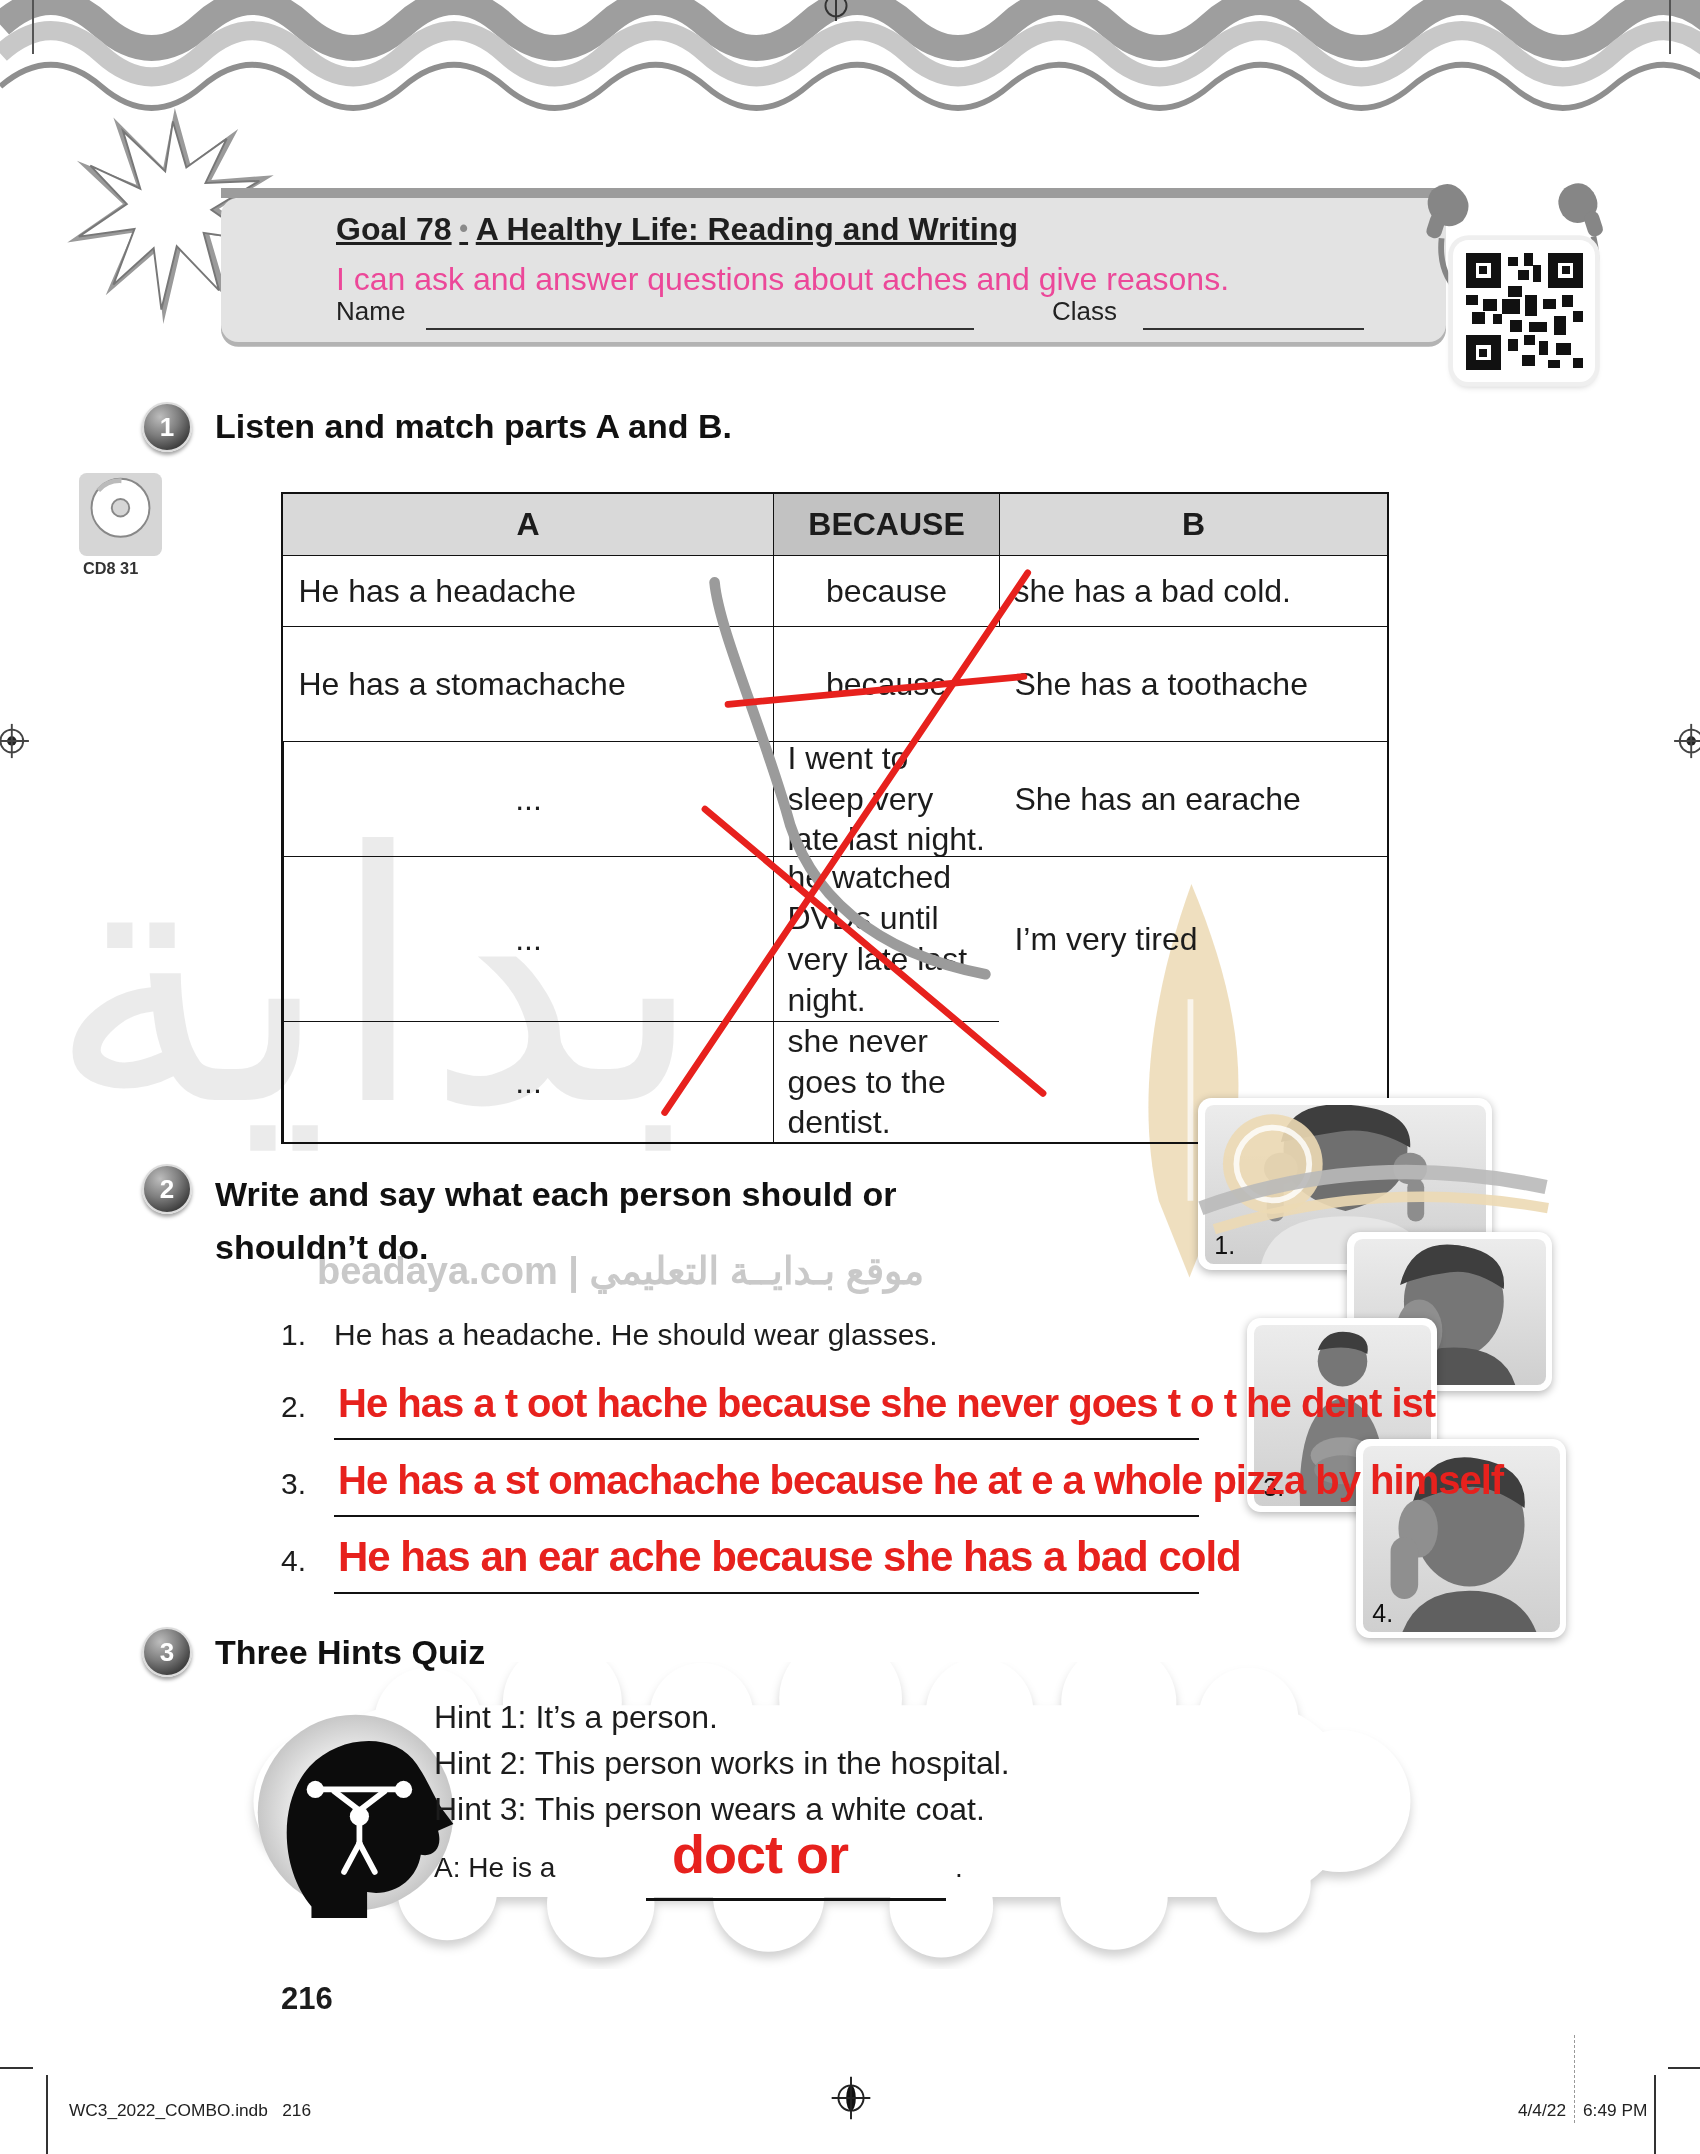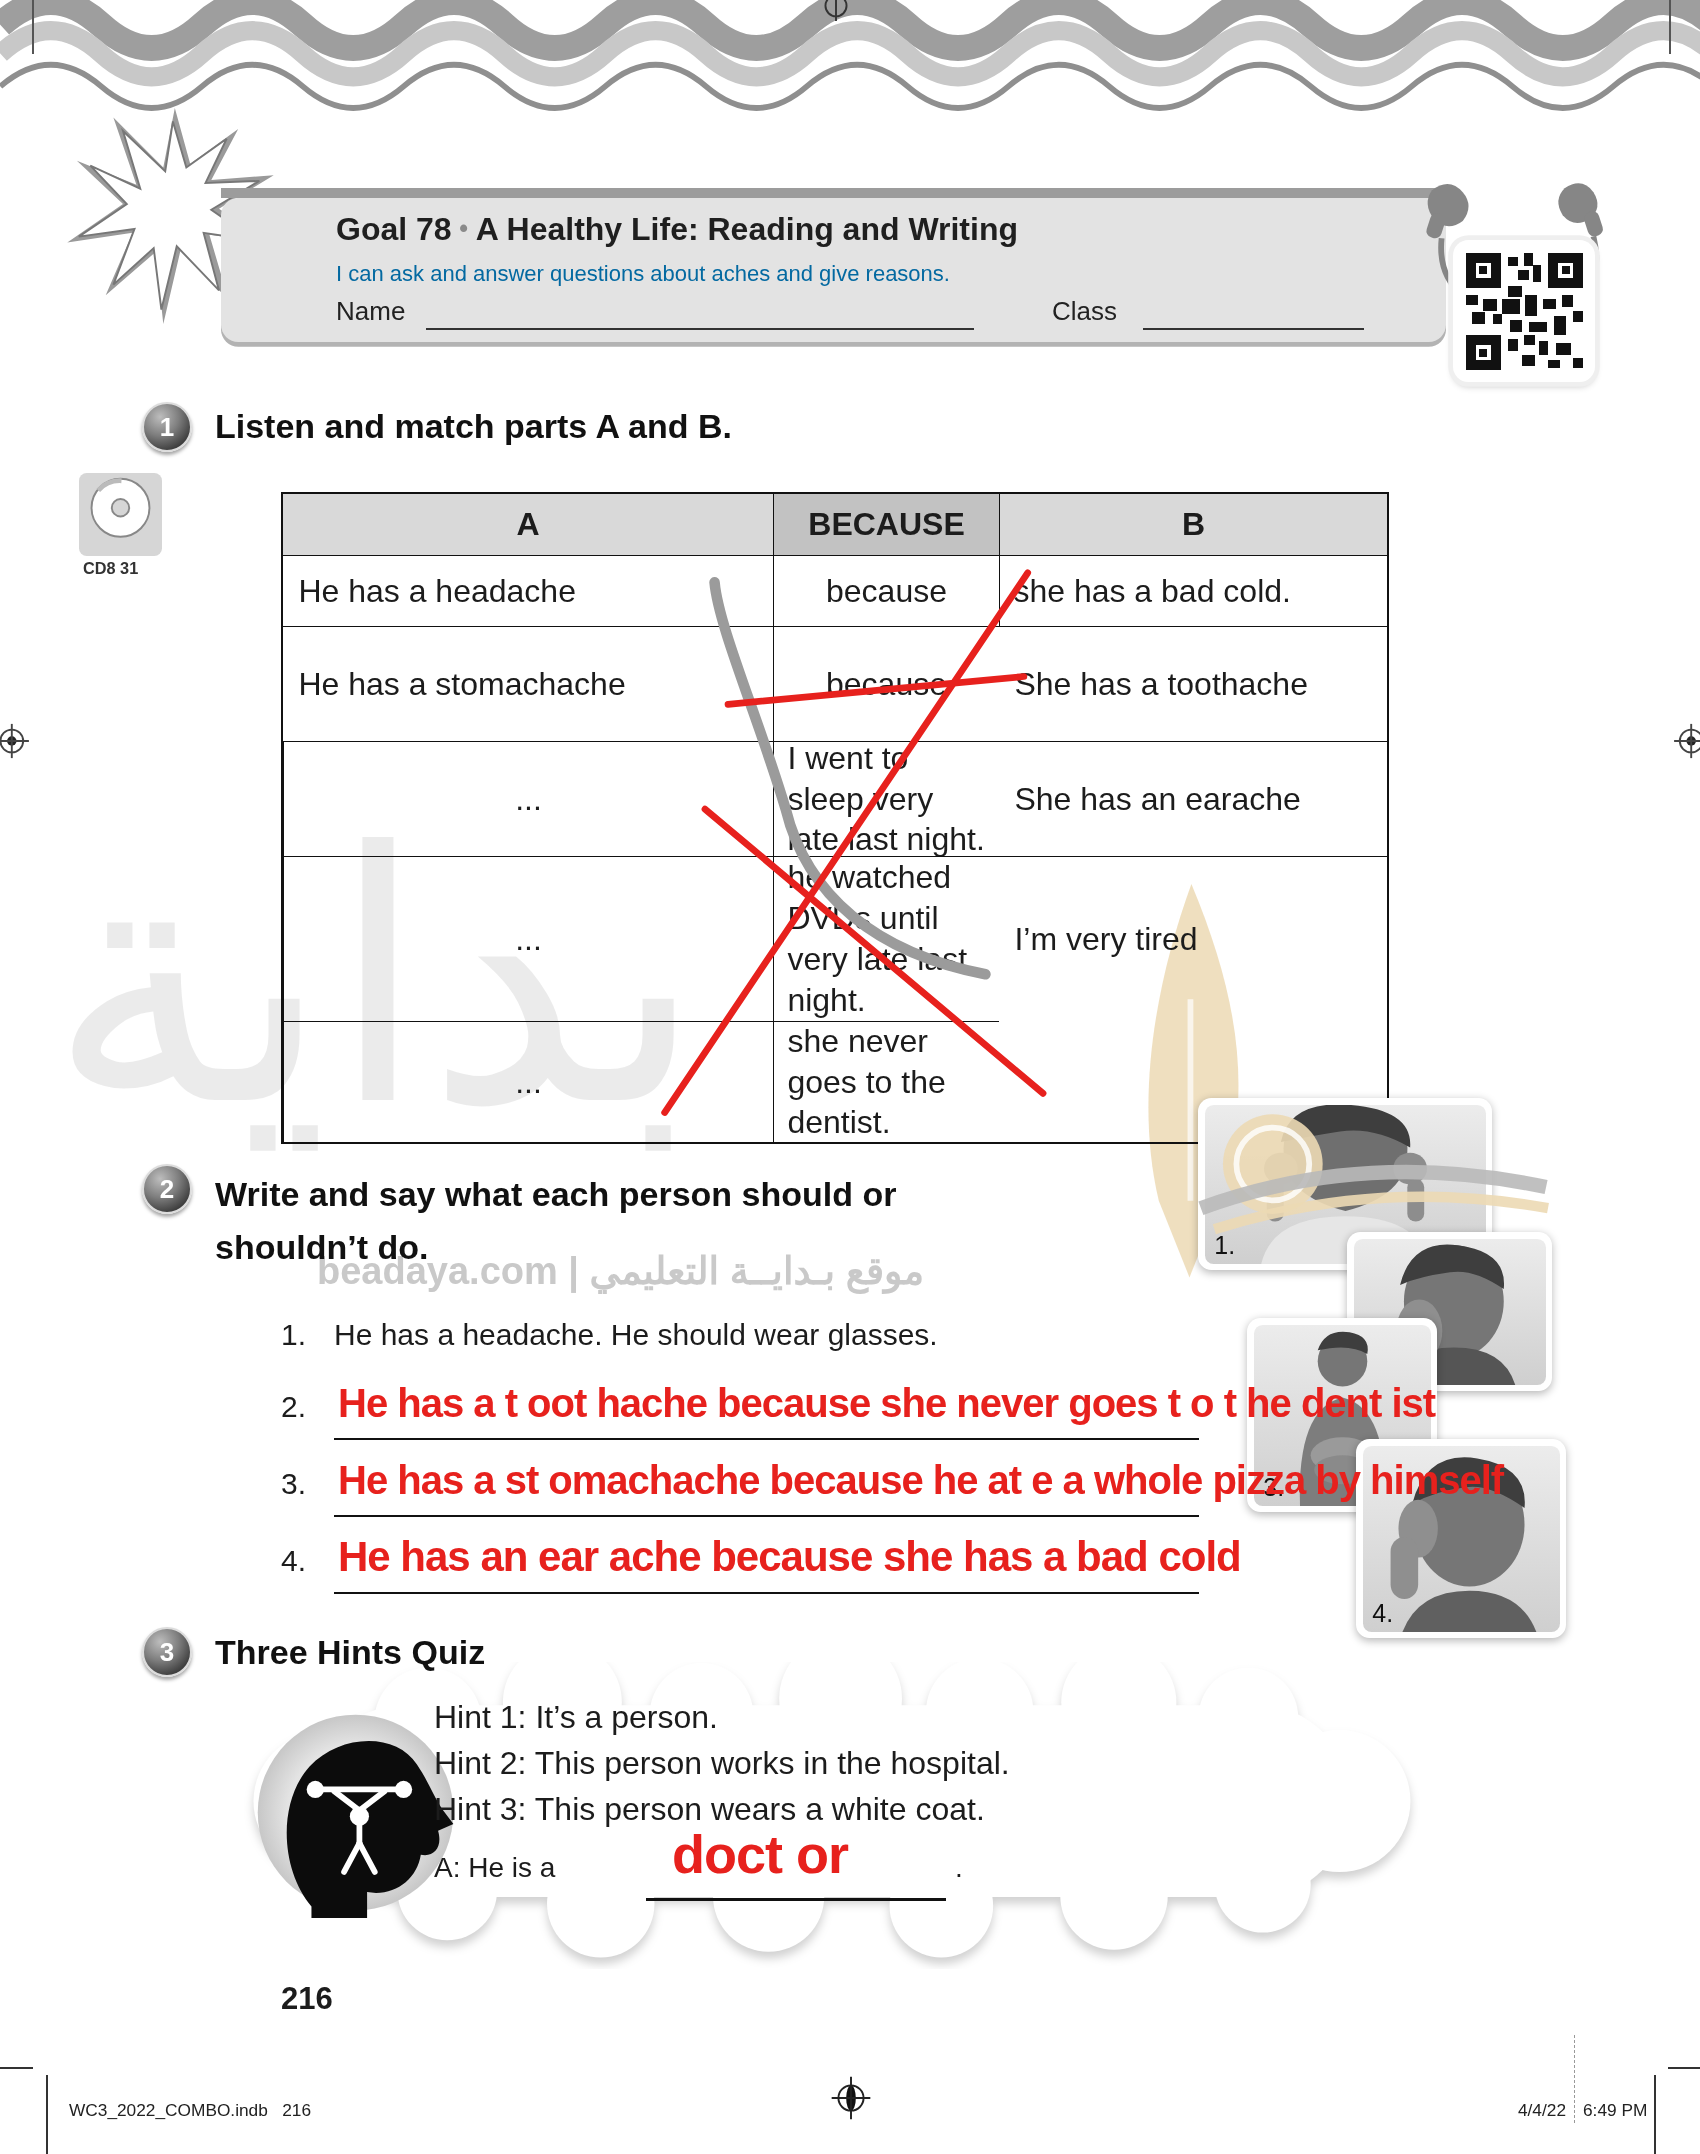--- a/index.html
+++ b/index.html
@@ -6,21 +6,21 @@
   #page{position:relative;width:1700px;height:2155px;background:#fff;overflow:hidden;
         font-family:"Liberation Sans",sans-serif;color:#1c1c1c;}
   .abs{position:absolute;}
   .bold{font-weight:700;}
   .nowrap{white-space:nowrap;}
   
   .graybar{background:#9c9c9c;height:9.6px;}
   .panel{background:#e3e3e3;border-radius:17.3px;box-shadow:0 4.8px 0 #b3b3b3;}
   .goal-line{font-size:32px;font-weight:700;color:#1f1f1f;}
   .goal-dot{color:#8a8a8a;font-size:25px;padding:0 7.7px;vertical-align:2.9px;}
-  .cando{font-size:22px;color:#0369a1;}
+  .cando{font-size:32px;color:#ec4899;}
   .fieldlbl{font-size:26px;color:#222;}
   .uline{border-bottom:2.4px solid #333;height:0;}
   
   .badge{width:46px;height:46px;border-radius:50%;color:#fff;font-weight:700;font-size:26px;
          display:flex;align-items:center;justify-content:center;
          background:radial-gradient(circle at 35% 28%,#bdbdbd,#7e7e7e 42%,#3c3c3c 78%,#2b2b2b);
          border:2.9px solid #dcdcdc;box-shadow:0 2.9px 3.8px rgba(0,0,0,.35);}
   .sect-title{font-size:34px;font-weight:700;color:#111;}
   
   #match-table{display:grid;grid-template-columns:490px 226px 388px;
@@ -87,21 +87,21 @@
     <line x1="24" y1="2" x2="24" y2="38" stroke="#444" stroke-width="2"></line>
   </svg>
 
   <svg class="abs" style="left:67px;top:108px;" width="207" height="216" viewBox="0 0 215 225">
     <polygon points="112,0 128,58 178,22 150,75 215,70 158,105 210,140 148,132 168,200 118,148 100,225 92,150 40,195 68,130 0,140 58,100 10,55 72,80 48,10 100,62" fill="#9a9a9a"></polygon>
     <polygon points="110,14 124,62 166,32 144,78 200,76 150,106 196,138 142,130 158,190 114,144 98,210 90,146 48,184 70,126 12,134 62,100 24,60 76,84 58,24 102,66" fill="#fff" stroke="#777" stroke-width="2"></polygon>
   </svg>
 
   <div class="abs graybar" style="left:221px;top:188px;width:1234px;"></div>
   <div class="abs panel" style="left:221px;top:198px;width:1225px;height:144px;"></div>
-  <div class="abs goal-line nowrap" style="left:336px;top:211px;z-index:2;">
+  <div class="abs goal-line nowrap" style="left:336px;top:211px;z-index:2;text-decoration:underline;">
     <span>Goal 78</span><span class="goal-dot">•</span><span>A Healthy Life: Reading and Writing</span>
   </div>
   <div class="abs cando nowrap" style="left:336px;top:261px;z-index:2;">I can ask and answer questions about aches and give reasons.</div>
   <div class="abs fieldlbl" style="left:336px;top:296px;z-index:2;">Name</div>
   <div class="abs uline" style="left:426px;top:328px;width:548px;z-index:2;"></div>
   <div class="abs fieldlbl" style="left:1052px;top:296px;z-index:2;">Class</div>
   <div class="abs uline" style="left:1143px;top:328px;width:221px;z-index:2;"></div>
 
   <svg class="abs" style="left:1403px;top:171px;z-index:1;" width="231" height="173" viewBox="0 0 240 180">
     <g fill="#868686">

